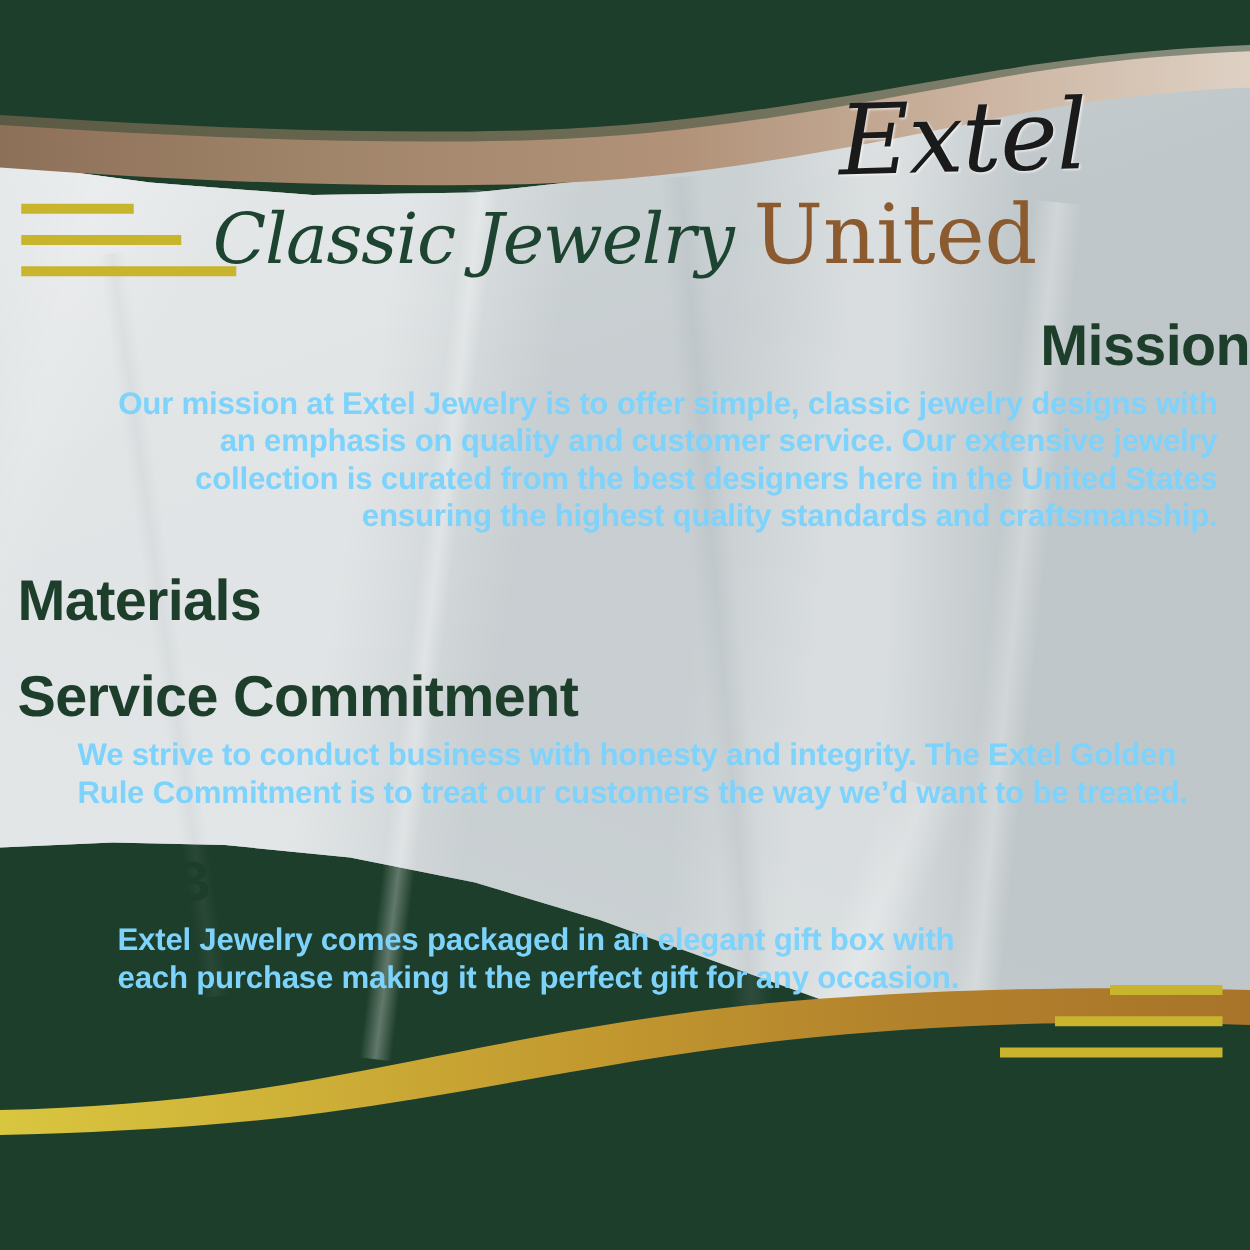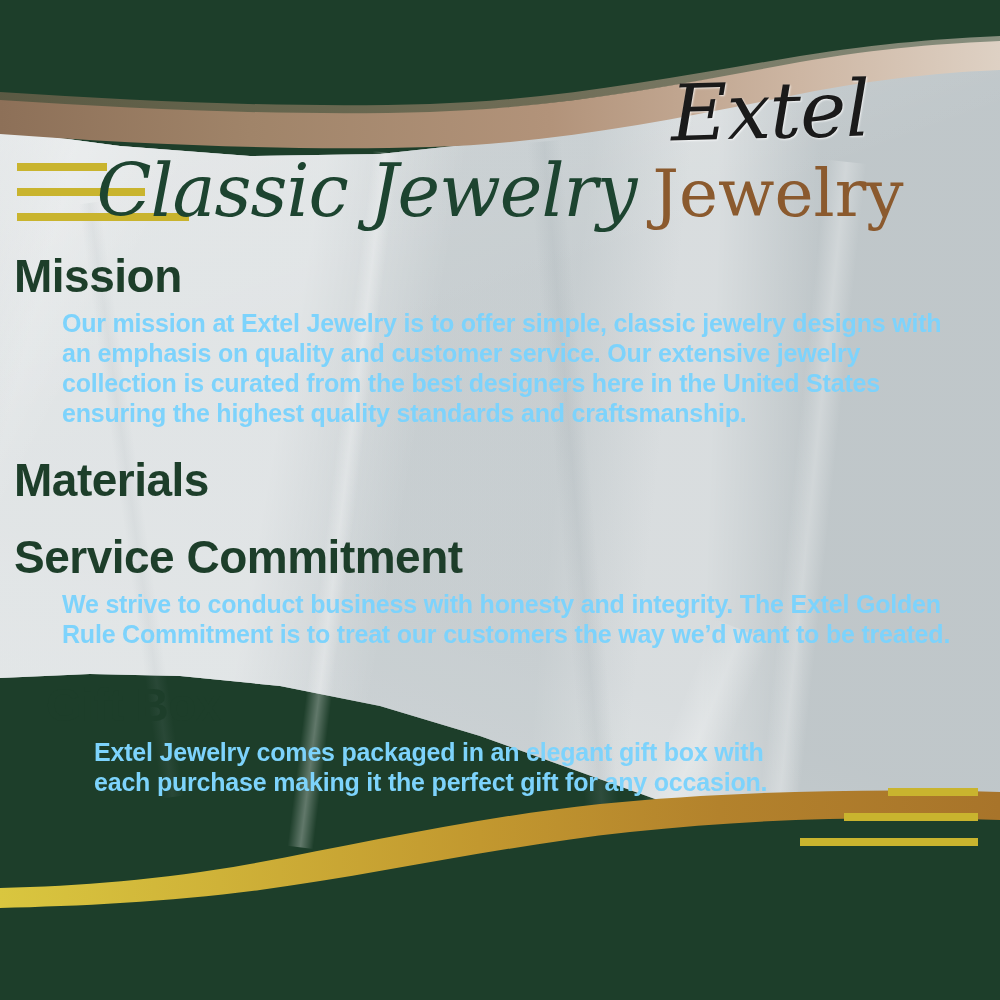--- a/index.html
+++ b/index.html
@@ -94,21 +94,21 @@
     position:absolute;
     left:0; top:155px;
     width:1000px;
     text-align:center;
     white-space:nowrap;
     line-height:1.0;
   }
   #title-main {
     font-family:"DejaVu Serif", serif;
     font-style:italic;
-    font-size:72px;
+    font-size:56px;
     color:#1d4430;
     letter-spacing:-1px;
   }
   #title-accent {
     font-family:"DejaVu Serif", serif;
     font-size:66px;
     font-weight:400;
     color:#8b5a2e;
     margin-left:16px;
     letter-spacing:0px;
@@ -136,21 +136,21 @@
     font-weight:bold;
     font-size:25px;
     line-height:1.20;
     color:#7dd3fc;
     margin-left:62px;
     margin-top:8px;
     max-width:912px;
     letter-spacing:-0.2px;
   }
 
-  #sec-mission   { margin-top:0px; }
+  #sec-mission   { margin-top:0px;text-align:right; }
   #sec-materials { margin-top:28px; }
   #sec-service   { margin-top:28px; }
   #sec-giftbox   { margin-top:32px;padding-left:32px; }
   #sec-giftbox .sec-body { max-width:720px; }
 </style>
 </head>
 <body>
 
 <div id="poster">
 
@@ -198,21 +198,21 @@
 
   <div id="brand">Extel</div>
 
   <div class="lines" id="lines-top">
     <div class="ln"></div>
     <div class="ln"></div>
     <div class="ln"></div>
   </div>
 
   <div id="title-row">
-    <span id="title-main">Classic Jewelry</span><span id="title-accent">Jewelry</span>
+    <span id="title-main">Classic Jewelry</span><span id="title-accent">United</span>
   </div>
 
   <div id="content">
 
     <div class="section" id="sec-mission">
       <div class="sec-head">Mission</div>
       <div class="sec-body">Our mission at Extel Jewelry is to offer simple, classic jewelry designs with an emphasis on quality and customer service. Our extensive jewelry collection is curated from the best designers here in the United States ensuring the highest quality standards and craftsmanship.</div>
     </div>
 
     <div class="section" id="sec-materials">

